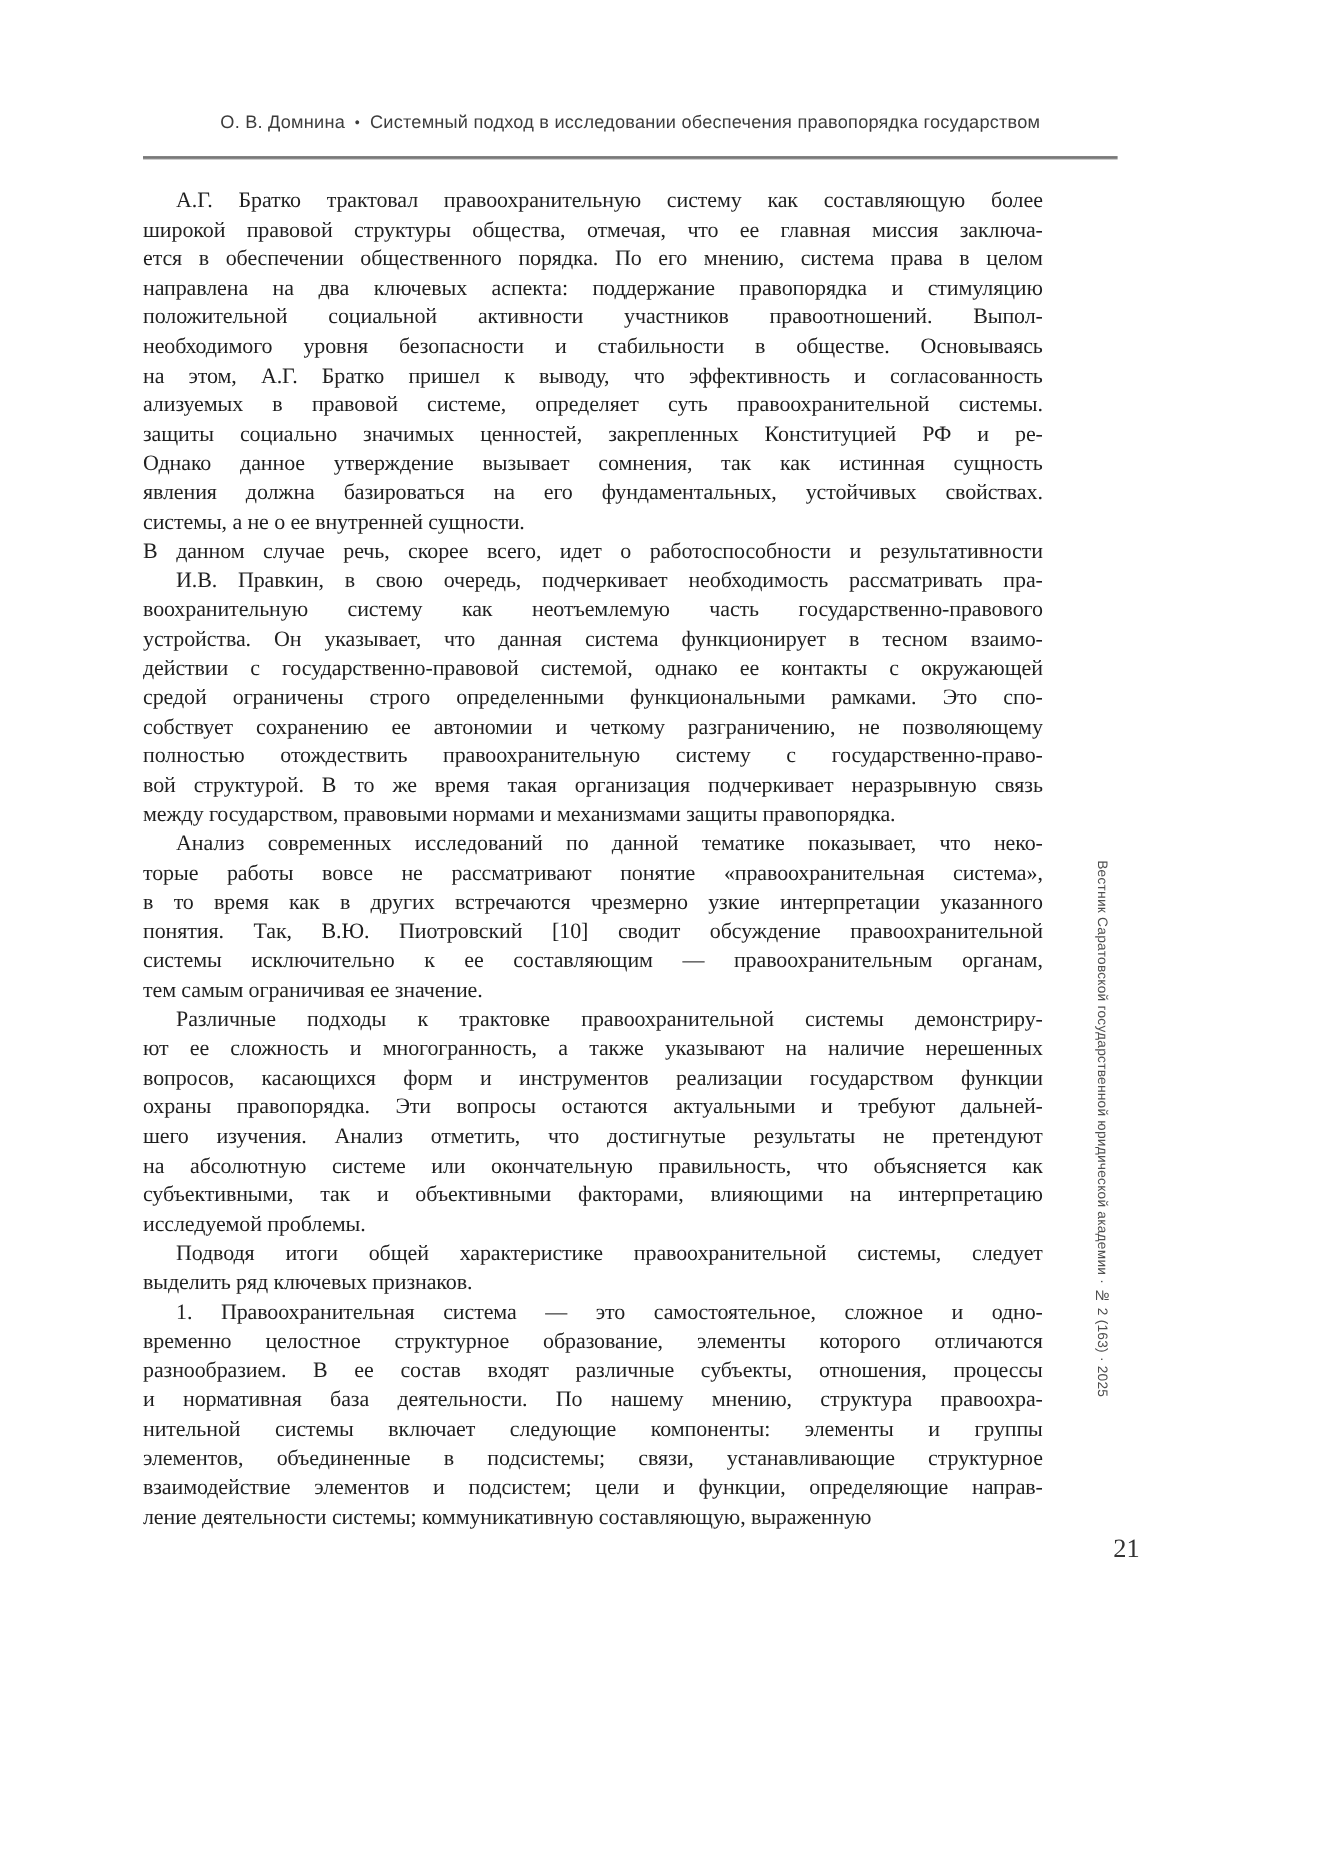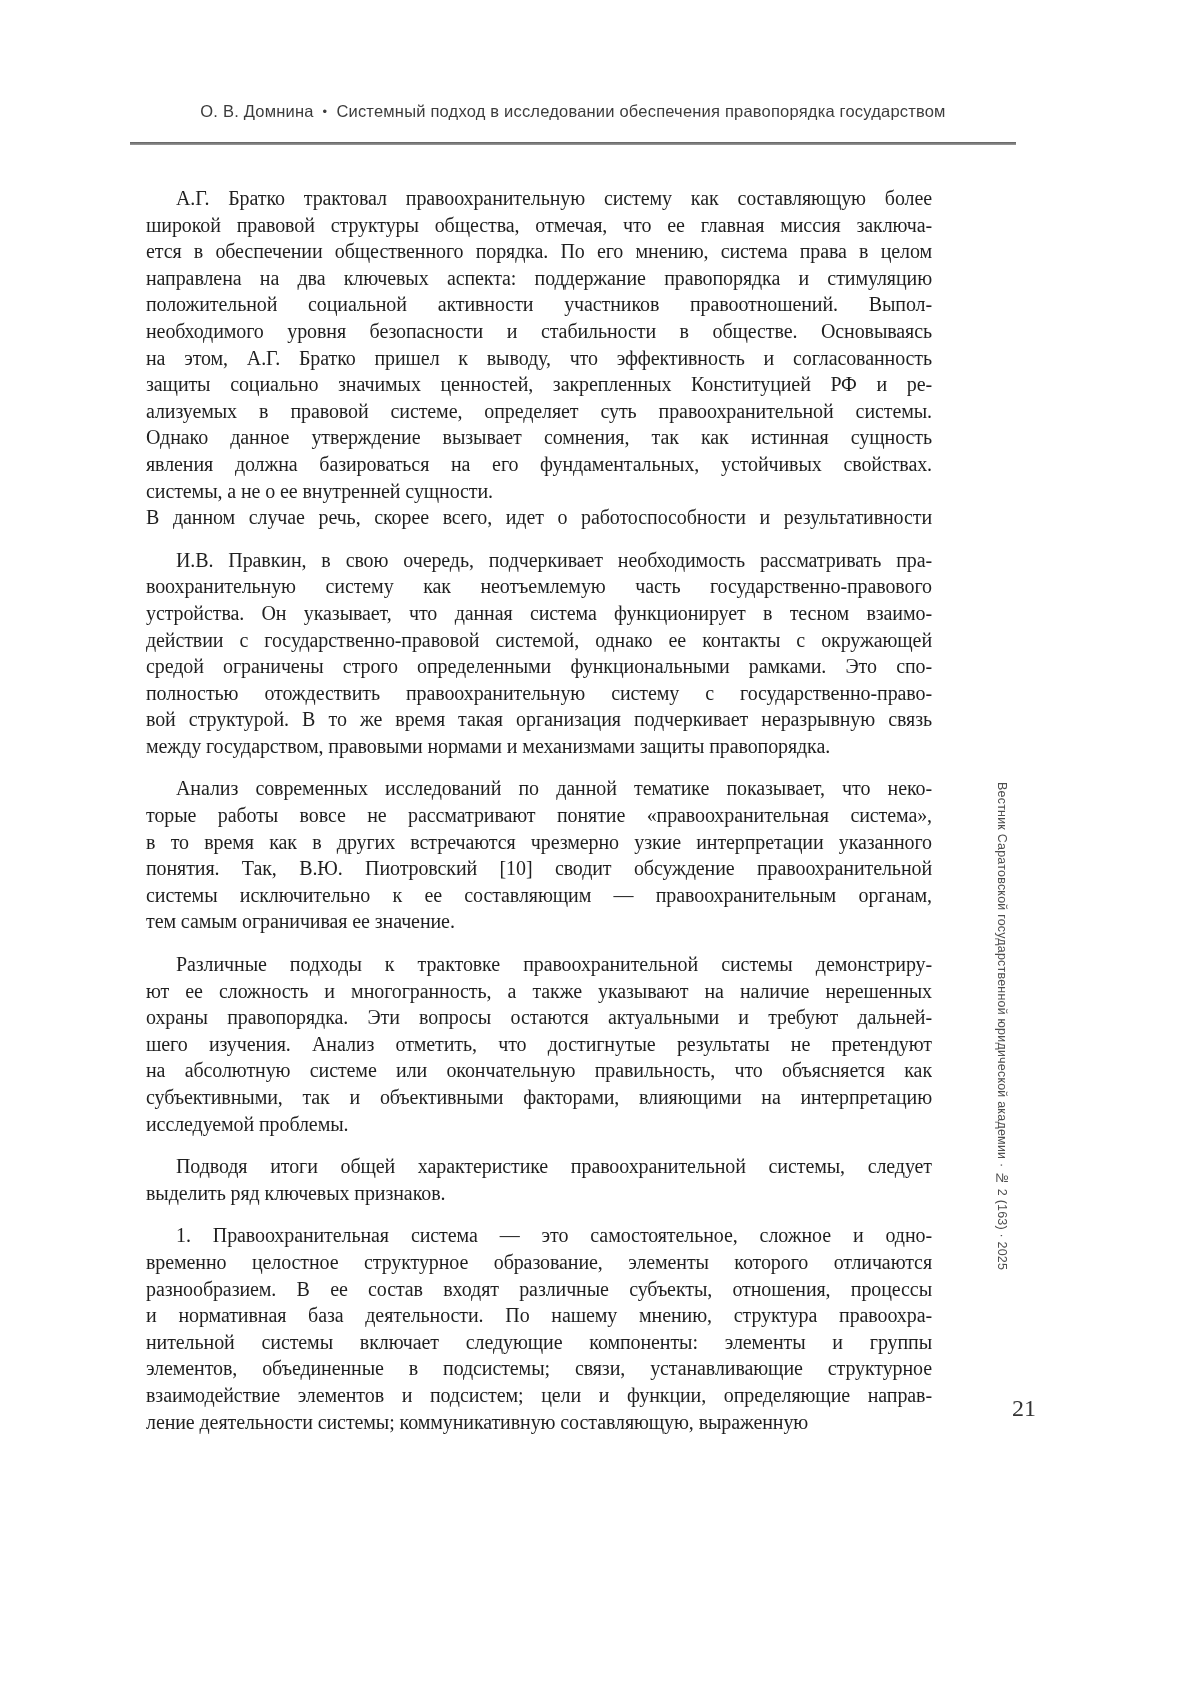--- a/index.html
+++ b/index.html
@@ -47,21 +47,21 @@
     position: absolute;
     left: 130px;
     top: 169px;
     width: 818px;
     font-family: "Liberation Serif", "DejaVu Serif", serif;
     font-size: 20px;
     line-height: 26.6px;
     letter-spacing: -0.1px;
     color: #1f1f1f;
   }
-  .paragraph { margin: 16px; }
+  .paragraph { margin: 0; }
   .line {
     height: 26.6px;
     overflow: hidden;
     text-align: justify;
     text-align-last: justify;
     white-space: nowrap;
   }
   .line.first { text-indent: 30px; }
   .line.last  { text-align-last: left; white-space: normal; }
   
@@ -100,48 +100,50 @@
 
   <div class="body-column" id="body-column">
       <div class="paragraph">
         <div class="line first">А.Г. Братко трактовал правоохранительную систему как составляющую более</div>
         <div class="line">широкой правовой структуры общества, отмечая, что ее главная миссия заключа-</div>
         <div class="line">ется в обеспечении общественного порядка. По его мнению, система права в целом</div>
         <div class="line">направлена на два ключевых аспекта: поддержание правопорядка и стимуляцию</div>
         <div class="line">положительной социальной активности участников правоотношений. Выпол-</div>
         <div class="line">необходимого уровня безопасности и стабильности в обществе. Основываясь</div>
         <div class="line">на этом, А.Г. Братко пришел к выводу, что эффективность и согласованность</div>
+        <div class="line">ализуемых в правовой системе, определяет суть правоохранительной системы.</div>
         <div class="line">защиты социально значимых ценностей, закрепленных Конституцией РФ и ре-</div>
-        <div class="line">ализуемых в правовой системе, определяет суть правоохранительной системы.</div>
         <div class="line">Однако данное утверждение вызывает сомнения, так как истинная сущность</div>
         <div class="line">явления должна базироваться на его фундаментальных, устойчивых свойствах.</div>
         <div class="line last">системы, а не о ее внутренней сущности.</div>
         <div class="line">В данном случае речь, скорее всего, идет о работоспособности и результативности</div>
       </div>
       <div class="paragraph">
         <div class="line first">И.В. Правкин, в свою очередь, подчеркивает необходимость рассматривать пра-</div>
         <div class="line">воохранительную систему как неотъемлемую часть государственно-правового</div>
         <div class="line">устройства. Он указывает, что данная система функционирует в тесном взаимо-</div>
         <div class="line">действии с государственно-правовой системой, однако ее контакты с окружающей</div>
         <div class="line">средой ограничены строго определенными функциональными рамками. Это спо-</div>
+        <div class="line">собствует сохранению ее автономии и четкому разграничению, не позволяющему</div>
         <div class="line">полностью отождествить правоохранительную систему с государственно-право-</div>
         <div class="line">вой структурой. В то же время такая организация подчеркивает неразрывную связь</div>
         <div class="line last">между государством, правовыми нормами и механизмами защиты правопорядка.</div>
       </div>
       <div class="paragraph">
         <div class="line first">Анализ современных исследований по данной тематике показывает, что неко-</div>
         <div class="line">торые работы вовсе не рассматривают понятие «правоохранительная система»,</div>
         <div class="line">в то время как в других встречаются чрезмерно узкие интерпретации указанного</div>
         <div class="line">понятия. Так, В.Ю. Пиотровский [10] сводит обсуждение правоохранительной</div>
         <div class="line">системы исключительно к ее составляющим — правоохранительным органам,</div>
         <div class="line last">тем самым ограничивая ее значение.</div>
       </div>
       <div class="paragraph">
         <div class="line first">Различные подходы к трактовке правоохранительной системы демонстриру-</div>
         <div class="line">ют ее сложность и многогранность, а также указывают на наличие нерешенных</div>
+        <div class="line">вопросов, касающихся форм и инструментов реализации государством функции</div>
         <div class="line">охраны правопорядка. Эти вопросы остаются актуальными и требуют дальней-</div>
         <div class="line">шего изучения. Анализ отметить, что достигнутые результаты не претендуют</div>
         <div class="line">на абсолютную системе или окончательную правильность, что объясняется как</div>
         <div class="line">субъективными, так и объективными факторами, влияющими на интерпретацию</div>
         <div class="line last">исследуемой проблемы.</div>
       </div>
       <div class="paragraph">
         <div class="line first">Подводя итоги общей характеристике правоохранительной системы, следует</div>
         <div class="line last">выделить ряд ключевых признаков.</div>
       </div>

